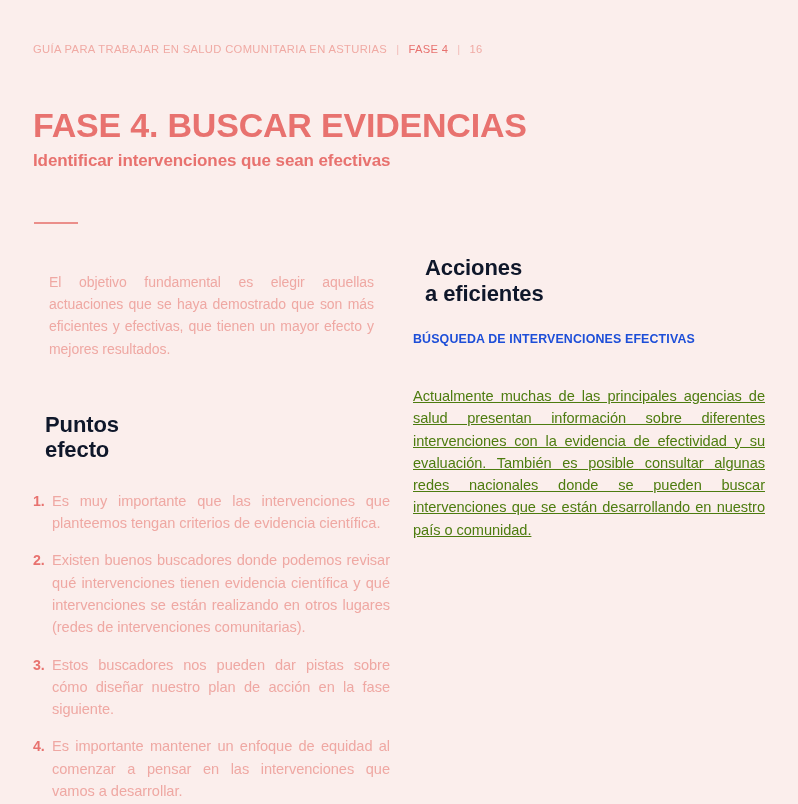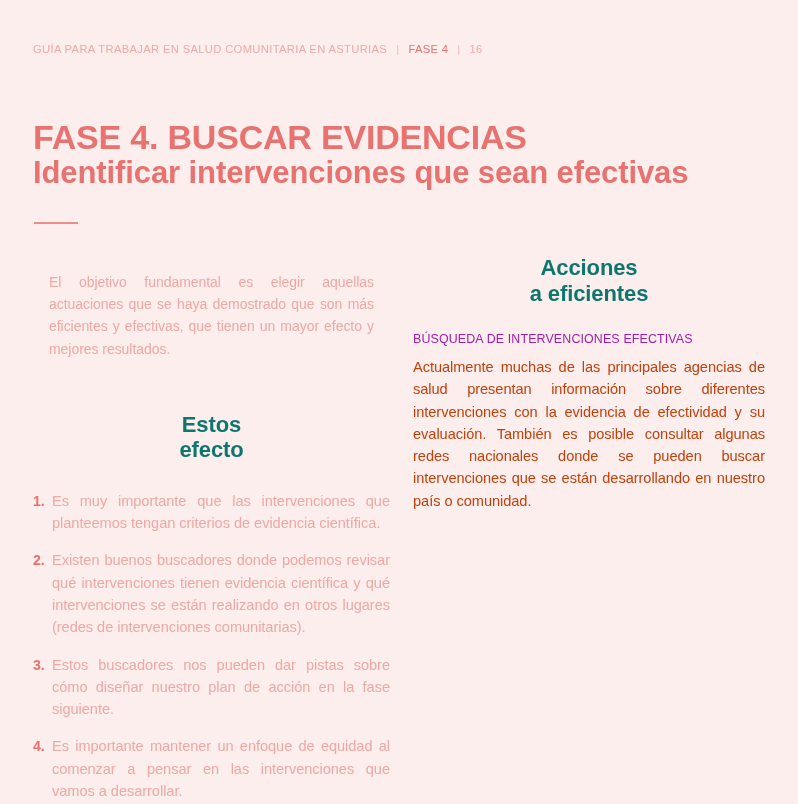--- a/index.html
+++ b/index.html
@@ -49,36 +49,36 @@
     text-transform: uppercase;
     letter-spacing: 0.3px;
   }
   .rh-page {
     color: #f0aaa4;
   }
 
   
   .title-block {
     position: absolute;
-    top: 118px;
+    top: 106px;
     left: 33px;
     right: 33px;
   }
   .doc-title {
     margin: 0;
     font-size: 34px;
     line-height: 38px;
     font-weight: bold;
     color: #e8726f;
     letter-spacing: -0.2px;
     text-transform: uppercase;
   }
   .doc-subtitle {
     margin: 3px 0 0 0;
-    font-size: 31px;
+    font-size: 17px;
     line-height: 27px;
     font-weight: bold;
     color: #e8726f;
     letter-spacing: -0.1px;
   }
 
   
   .divider {
     position: absolute;
     top: 222px;
@@ -103,48 +103,48 @@
   .intro {
     margin: 16px;
     font-size: 14px;
     line-height: 22.2px;
     color: #efa8a3;
     text-align: justify;
     letter-spacing: -0.05px;
   }
 
   .section-heading {
-    margin: 0;
+    margin: 12px;
     font-size: 22px;
     line-height: 25.5px;
     font-weight: bold;
-    color: #0f766e;
+    color: #0f172a;
     letter-spacing: -0.1px;
-    text-align: center;
   }
   .heading-puntos { margin-top: 52px; }
   .heading-acciones { margin-top: 0; }
 
   .sub-heading {
     margin: 25px 0 0 0;
     font-size: 12.4px;
     line-height: 17px;
-    font-weight: normal;
-    color: #a21caf;
+    font-weight: bold;
+    color: #1d4ed8;
     text-transform: uppercase;
     letter-spacing: 0.15px;
   }
 
   .body-text {
-    margin: 8px 0 0 0;
+    margin: 37px 0 0 0;
     font-size: 14.6px;
     line-height: 22.3px;
-    color: #c2410c;
+    color: #4d7c0f;
     text-align: justify;
     letter-spacing: -0.05px;
+    text-decoration: underline;
   }
 
   
   .key-points {
     list-style: none;
     margin: 27px 0 0 0;
     padding: 0;
   }
   .key-point {
     position: relative;
@@ -187,21 +187,21 @@
   </div>
 
   <div class="divider"></div>
 
   <div class="columns">
 
     <div class="col-left">
       <p class="intro">El objetivo fundamental es elegir aquellas actuaciones que se haya demostrado que son más eficientes y efectivas, que tienen un mayor efecto y mejores resultados.</p>
 
       <h3 class="section-heading heading-puntos">
-        <span>Estos</span><br>
+        <span>Puntos</span><br>
         <span>efecto</span>
       </h3>
 
       <ol class="key-points">
         <li class="key-point">
           <span class="kp-num">1.</span>
           <span class="kp-text">Es muy importante que las intervenciones que planteemos tengan criterios de evidencia científica.</span>
         </li>
         <li class="key-point">
           <span class="kp-num">2.</span>

